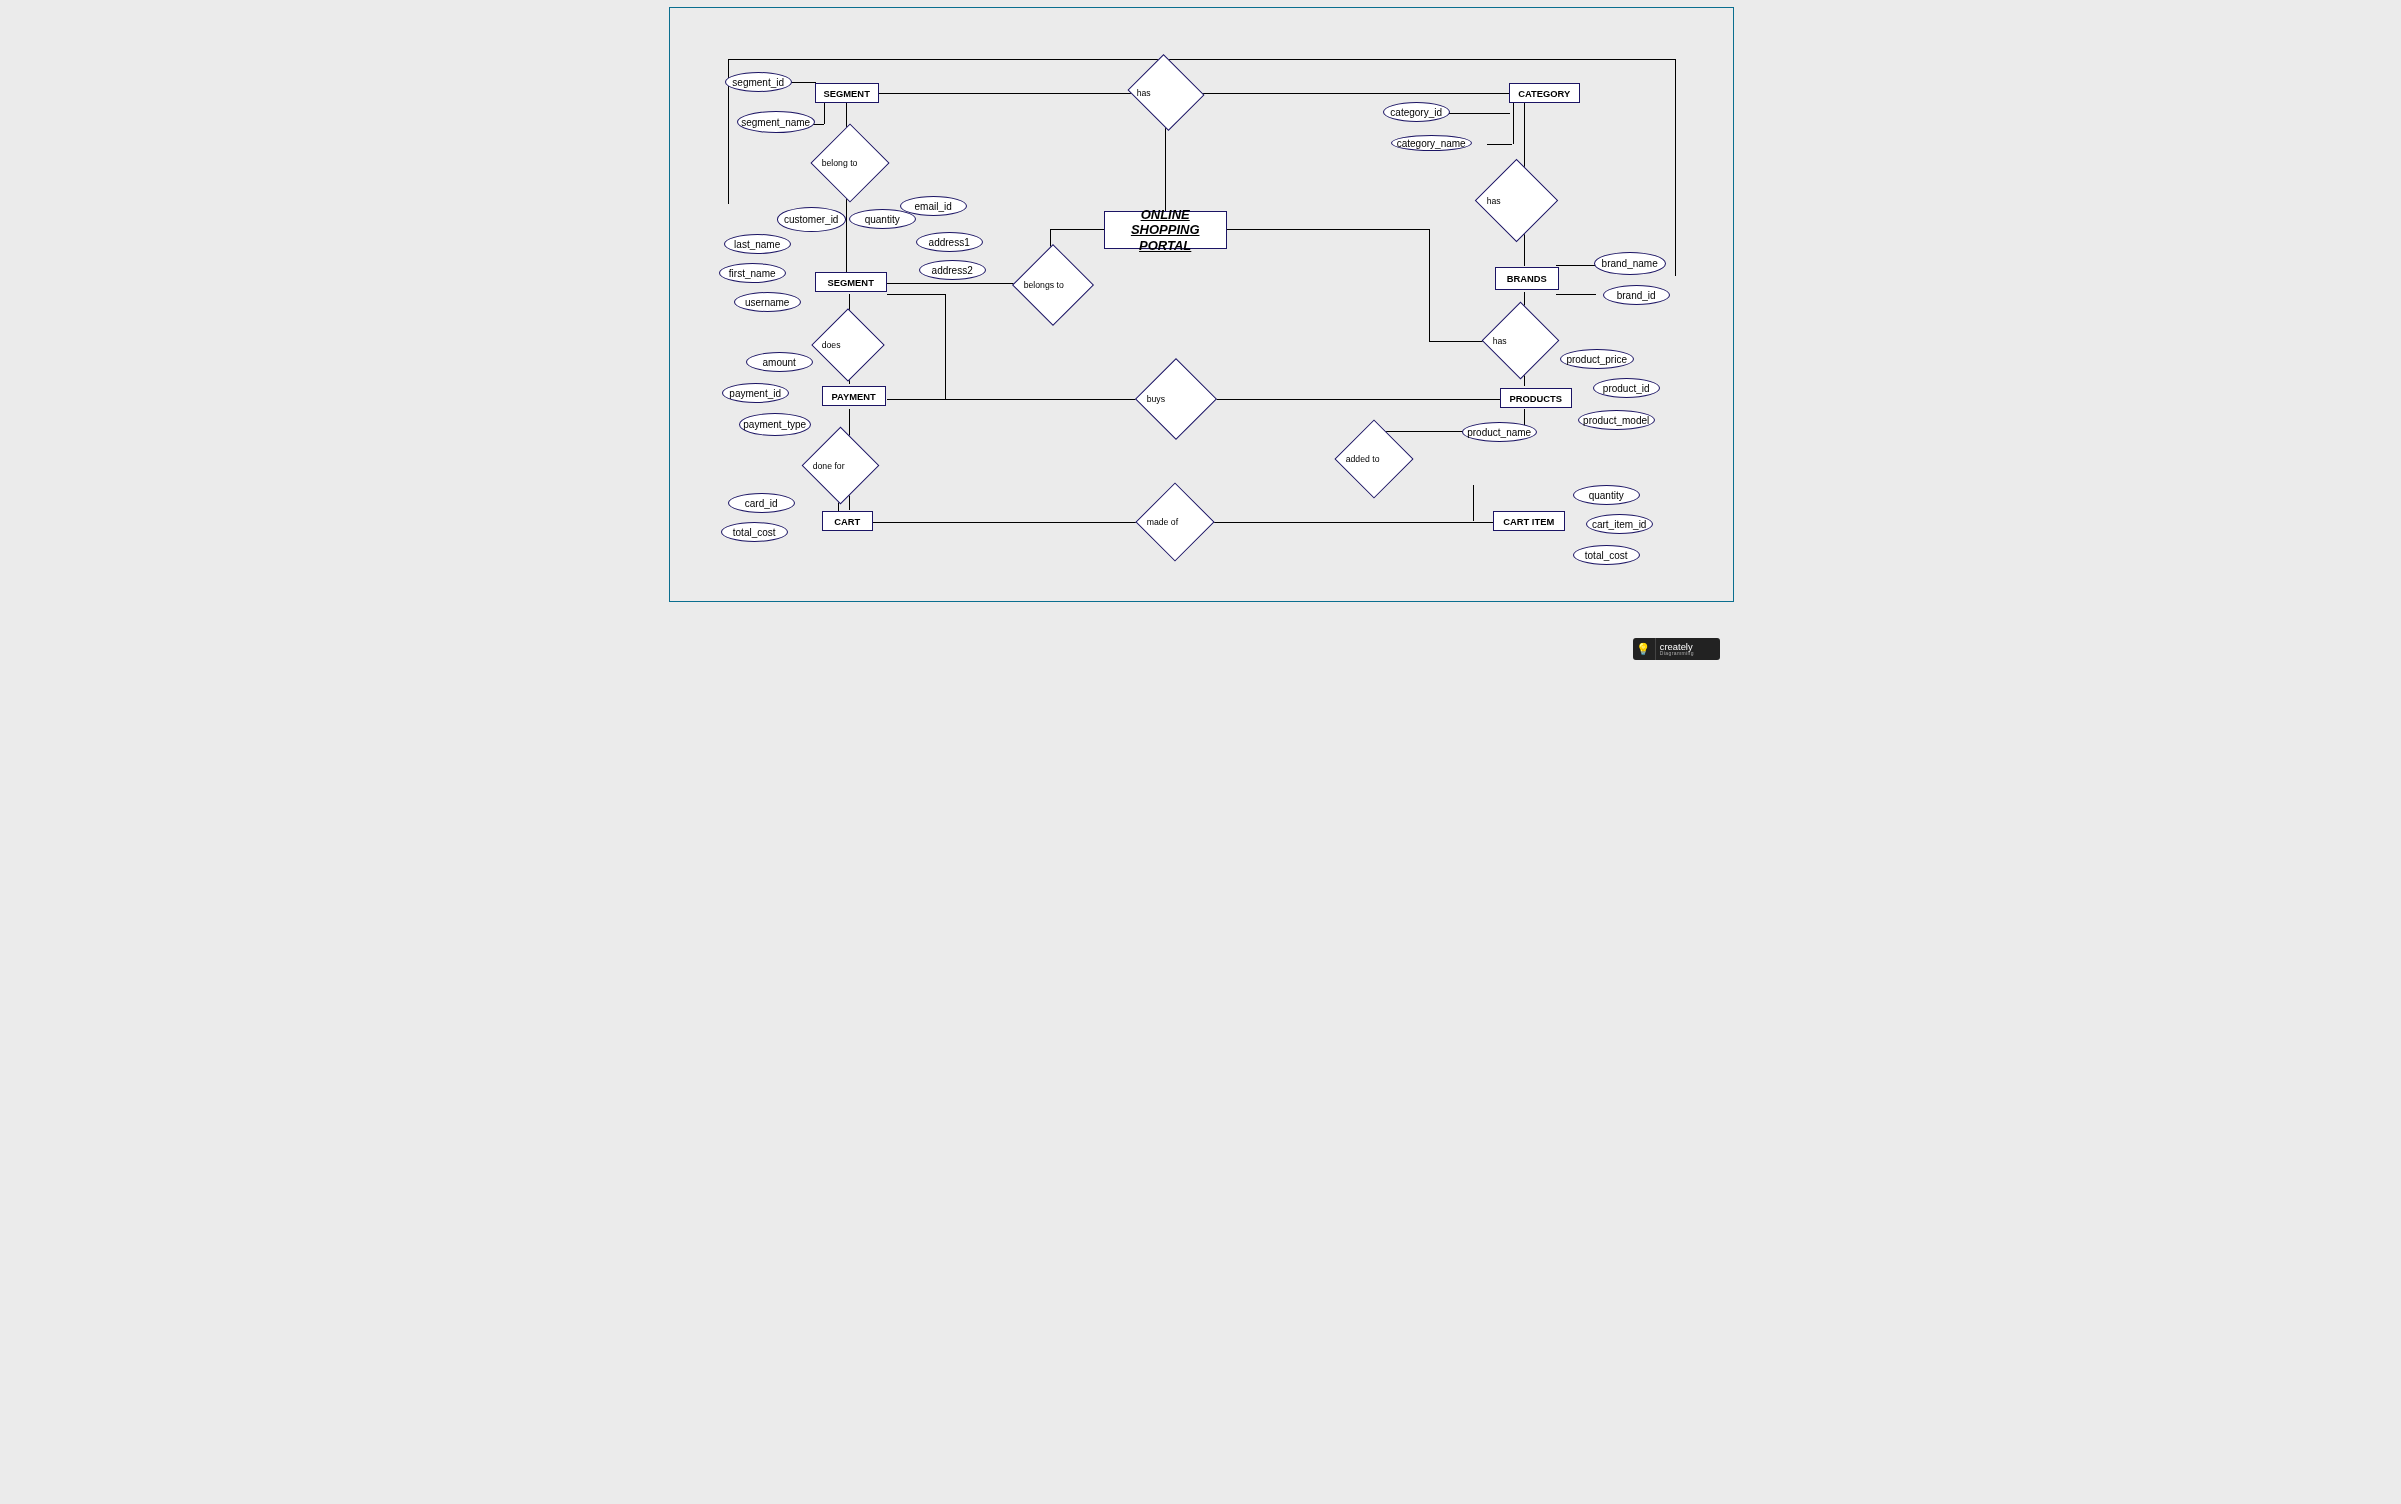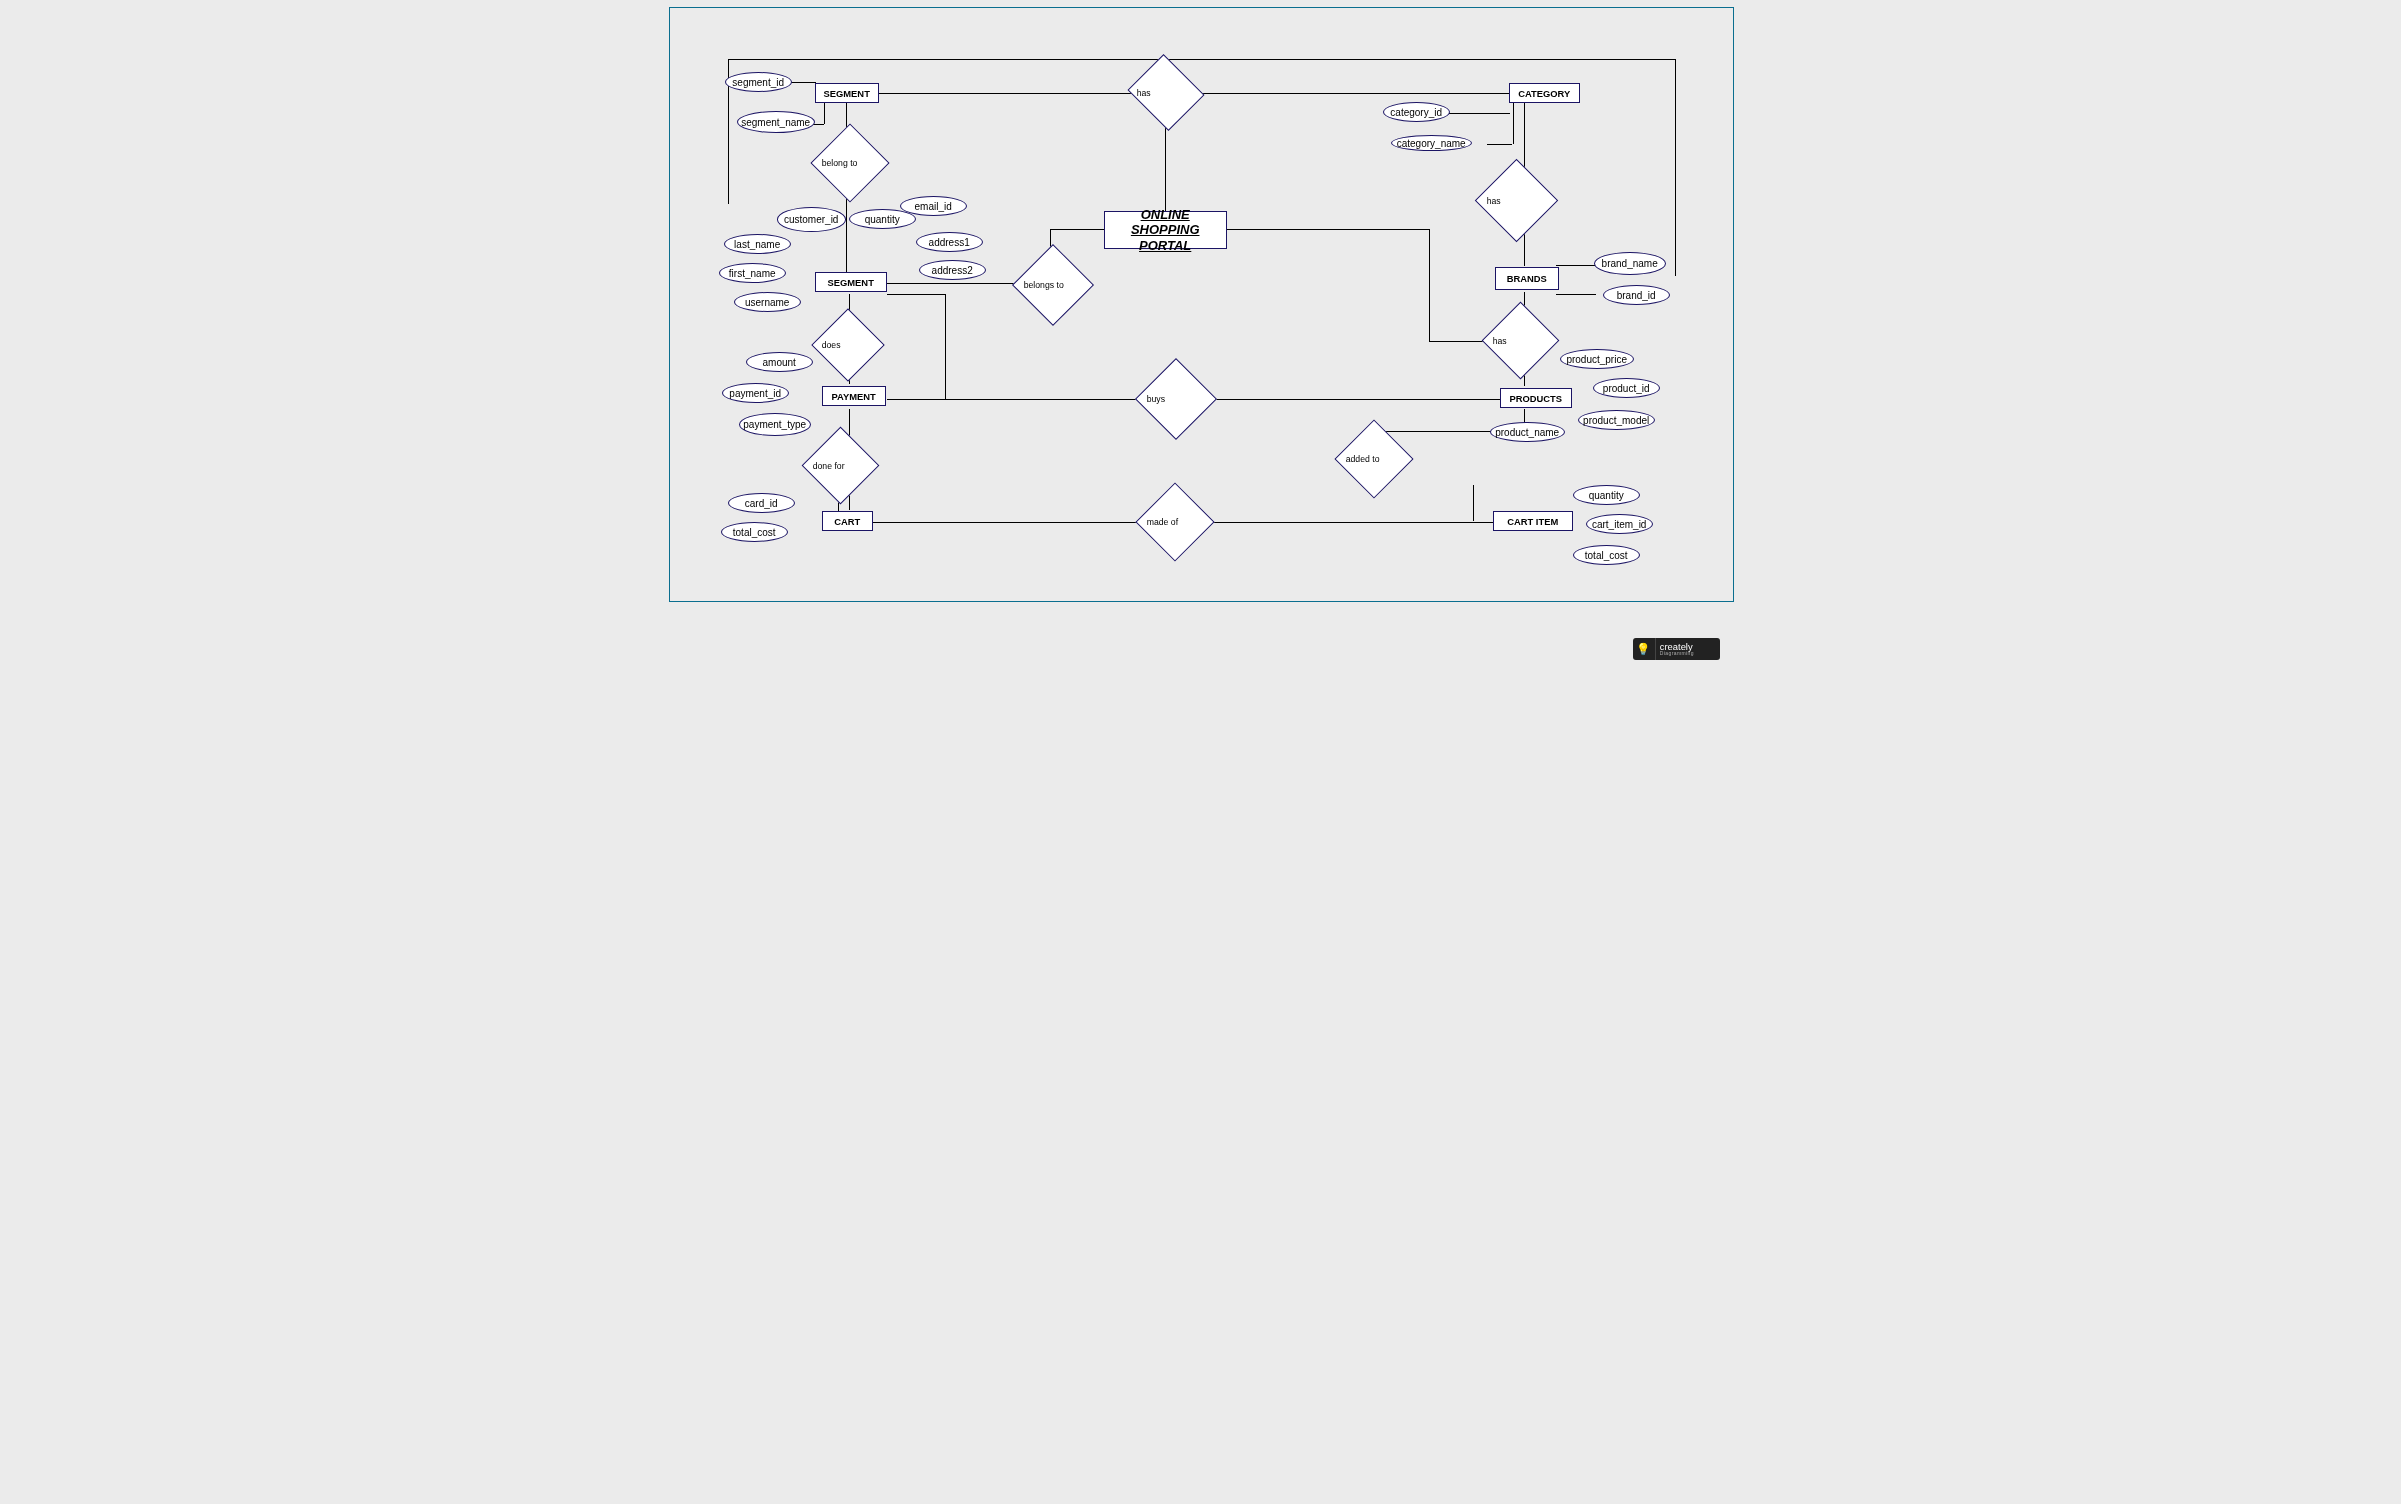--- a/index.html
+++ b/index.html
@@ -72,21 +72,21 @@
 
     <div class="title" style="left:434px;top:203px;width:123px;height:38px">ONLINE SHOPPING PORTAL</div>
 
     <div class="entity" style="left:145px;top:75px;width:64px;height:20px">SEGMENT</div>
     <div class="entity" style="left:839px;top:75px;width:71px;height:20px">CATEGORY</div>
     <div class="entity" style="left:145px;top:264px;width:72px;height:20px">SEGMENT</div>
     <div class="entity" style="left:825px;top:259px;width:64px;height:23px">BRANDS</div>
     <div class="entity" style="left:152px;top:378px;width:64px;height:20px">PAYMENT</div>
     <div class="entity" style="left:830px;top:380px;width:72px;height:20px">PRODUCTS</div>
     <div class="entity" style="left:152px;top:503px;width:51px;height:20px">CART</div>
-    <div class="entity" style="left:823px;top:503px;width:80px;height:20px">CART ITEM</div>
+    <div class="entity" style="left:823px;top:503px;width:72px;height:20px">CART ITEM</div>
 
     <div class="rel" style="left:467px;top:59px;width:58px;height:51px">
         <div class="diamond"></div>
         <span class="lbl">has</span>
       </div>
     <div class="rel" style="left:152px;top:127px;width:56px;height:56px">
         <div class="diamond"></div>
         <span class="lbl">belong to</span>
       </div>
     <div class="rel" style="left:817px;top:163px;width:59px;height:59px">
@@ -139,21 +139,21 @@
     <div class="attr" style="left:924px;top:244px;width:72px;height:23px">brand_name</div>
     <div class="attr" style="left:933px;top:277px">brand_id</div>
 
     <div class="attr" style="left:76px;top:344px">amount</div>
     <div class="attr" style="left:52px;top:375px">payment_id</div>
     <div class="attr" style="left:69px;top:405px;width:72px;height:23px">payment_type</div>
 
     <div class="attr" style="left:890px;top:341px;width:74px;height:20px">product_price</div>
     <div class="attr" style="left:923px;top:370px">product_id</div>
     <div class="attr" style="left:908px;top:402px;width:77px;height:20px">product_model</div>
-    <div class="attr" style="left:820px;top:414px;width:75px;height:20px">product_name</div>
+    <div class="attr" style="left:792px;top:414px;width:75px;height:20px">product_name</div>
 
     <div class="attr" style="left:58px;top:485px">card_id</div>
     <div class="attr" style="left:51px;top:514px">total_cost</div>
 
     <div class="attr" style="left:903px;top:477px">quantity</div>
     <div class="attr" style="left:916px;top:506px">cart_item_id</div>
     <div class="attr" style="left:903px;top:537px">total_cost</div>
   </div>
 
   <div class="logo">

